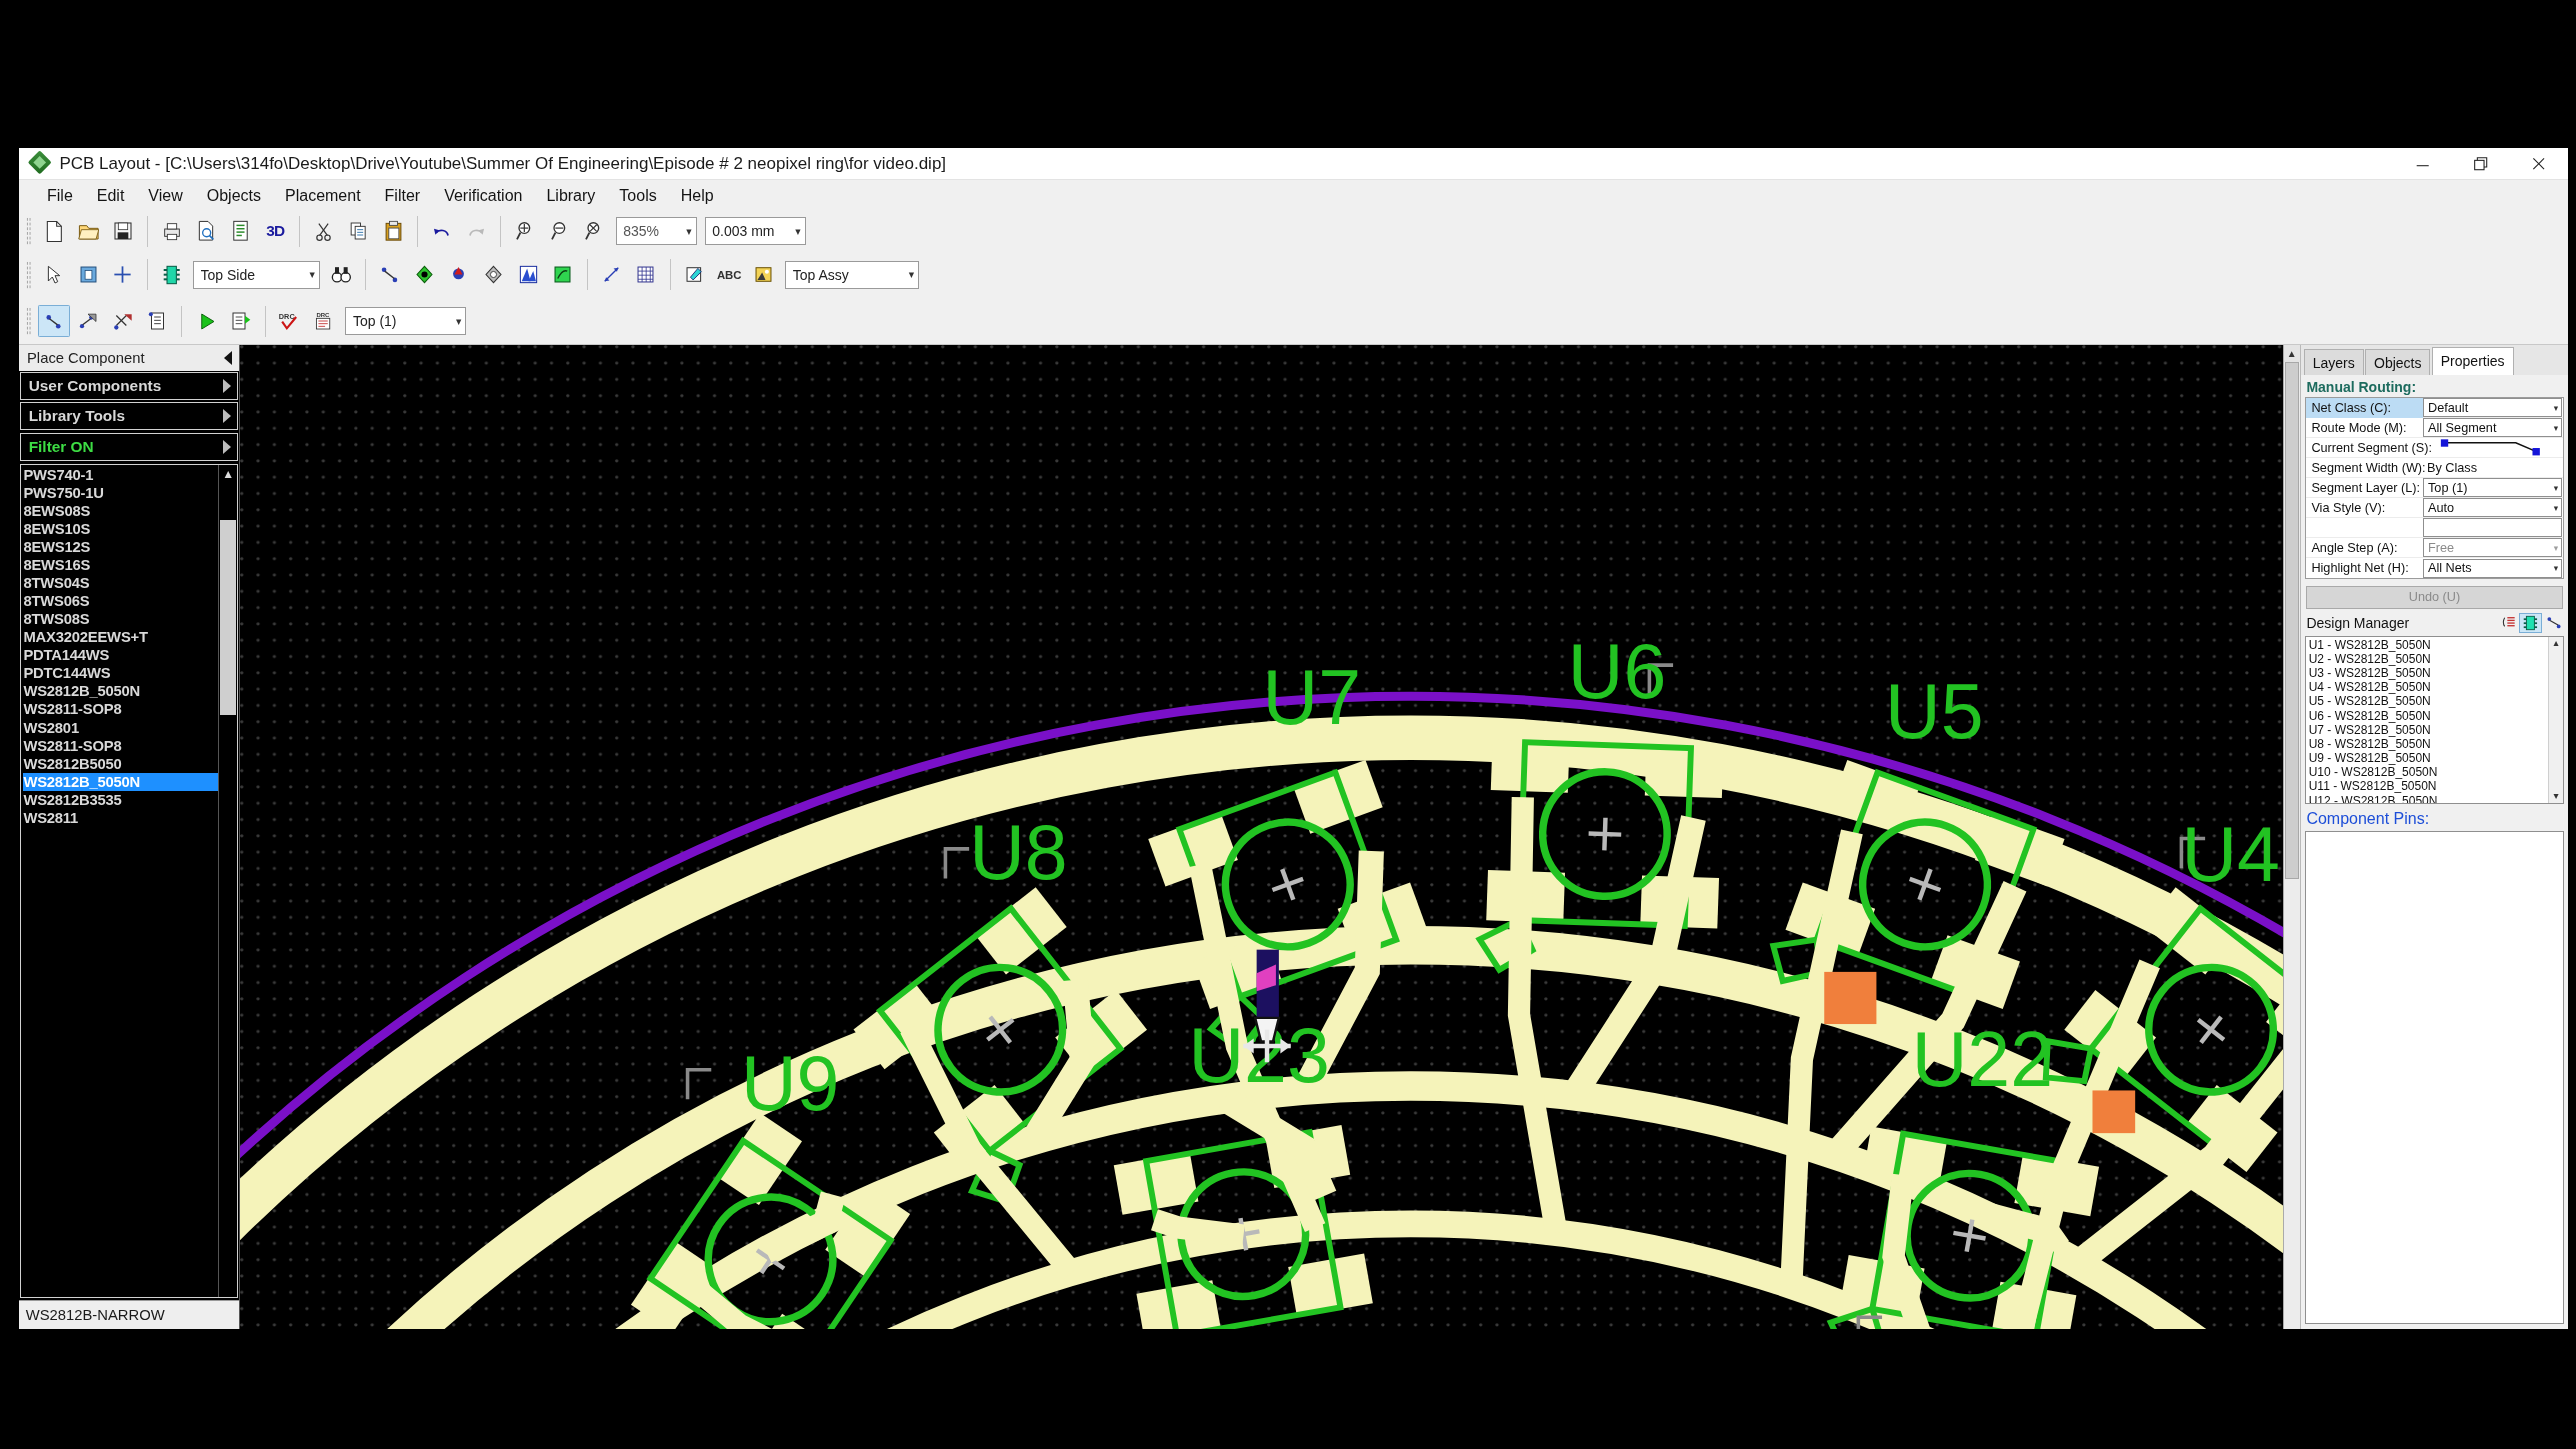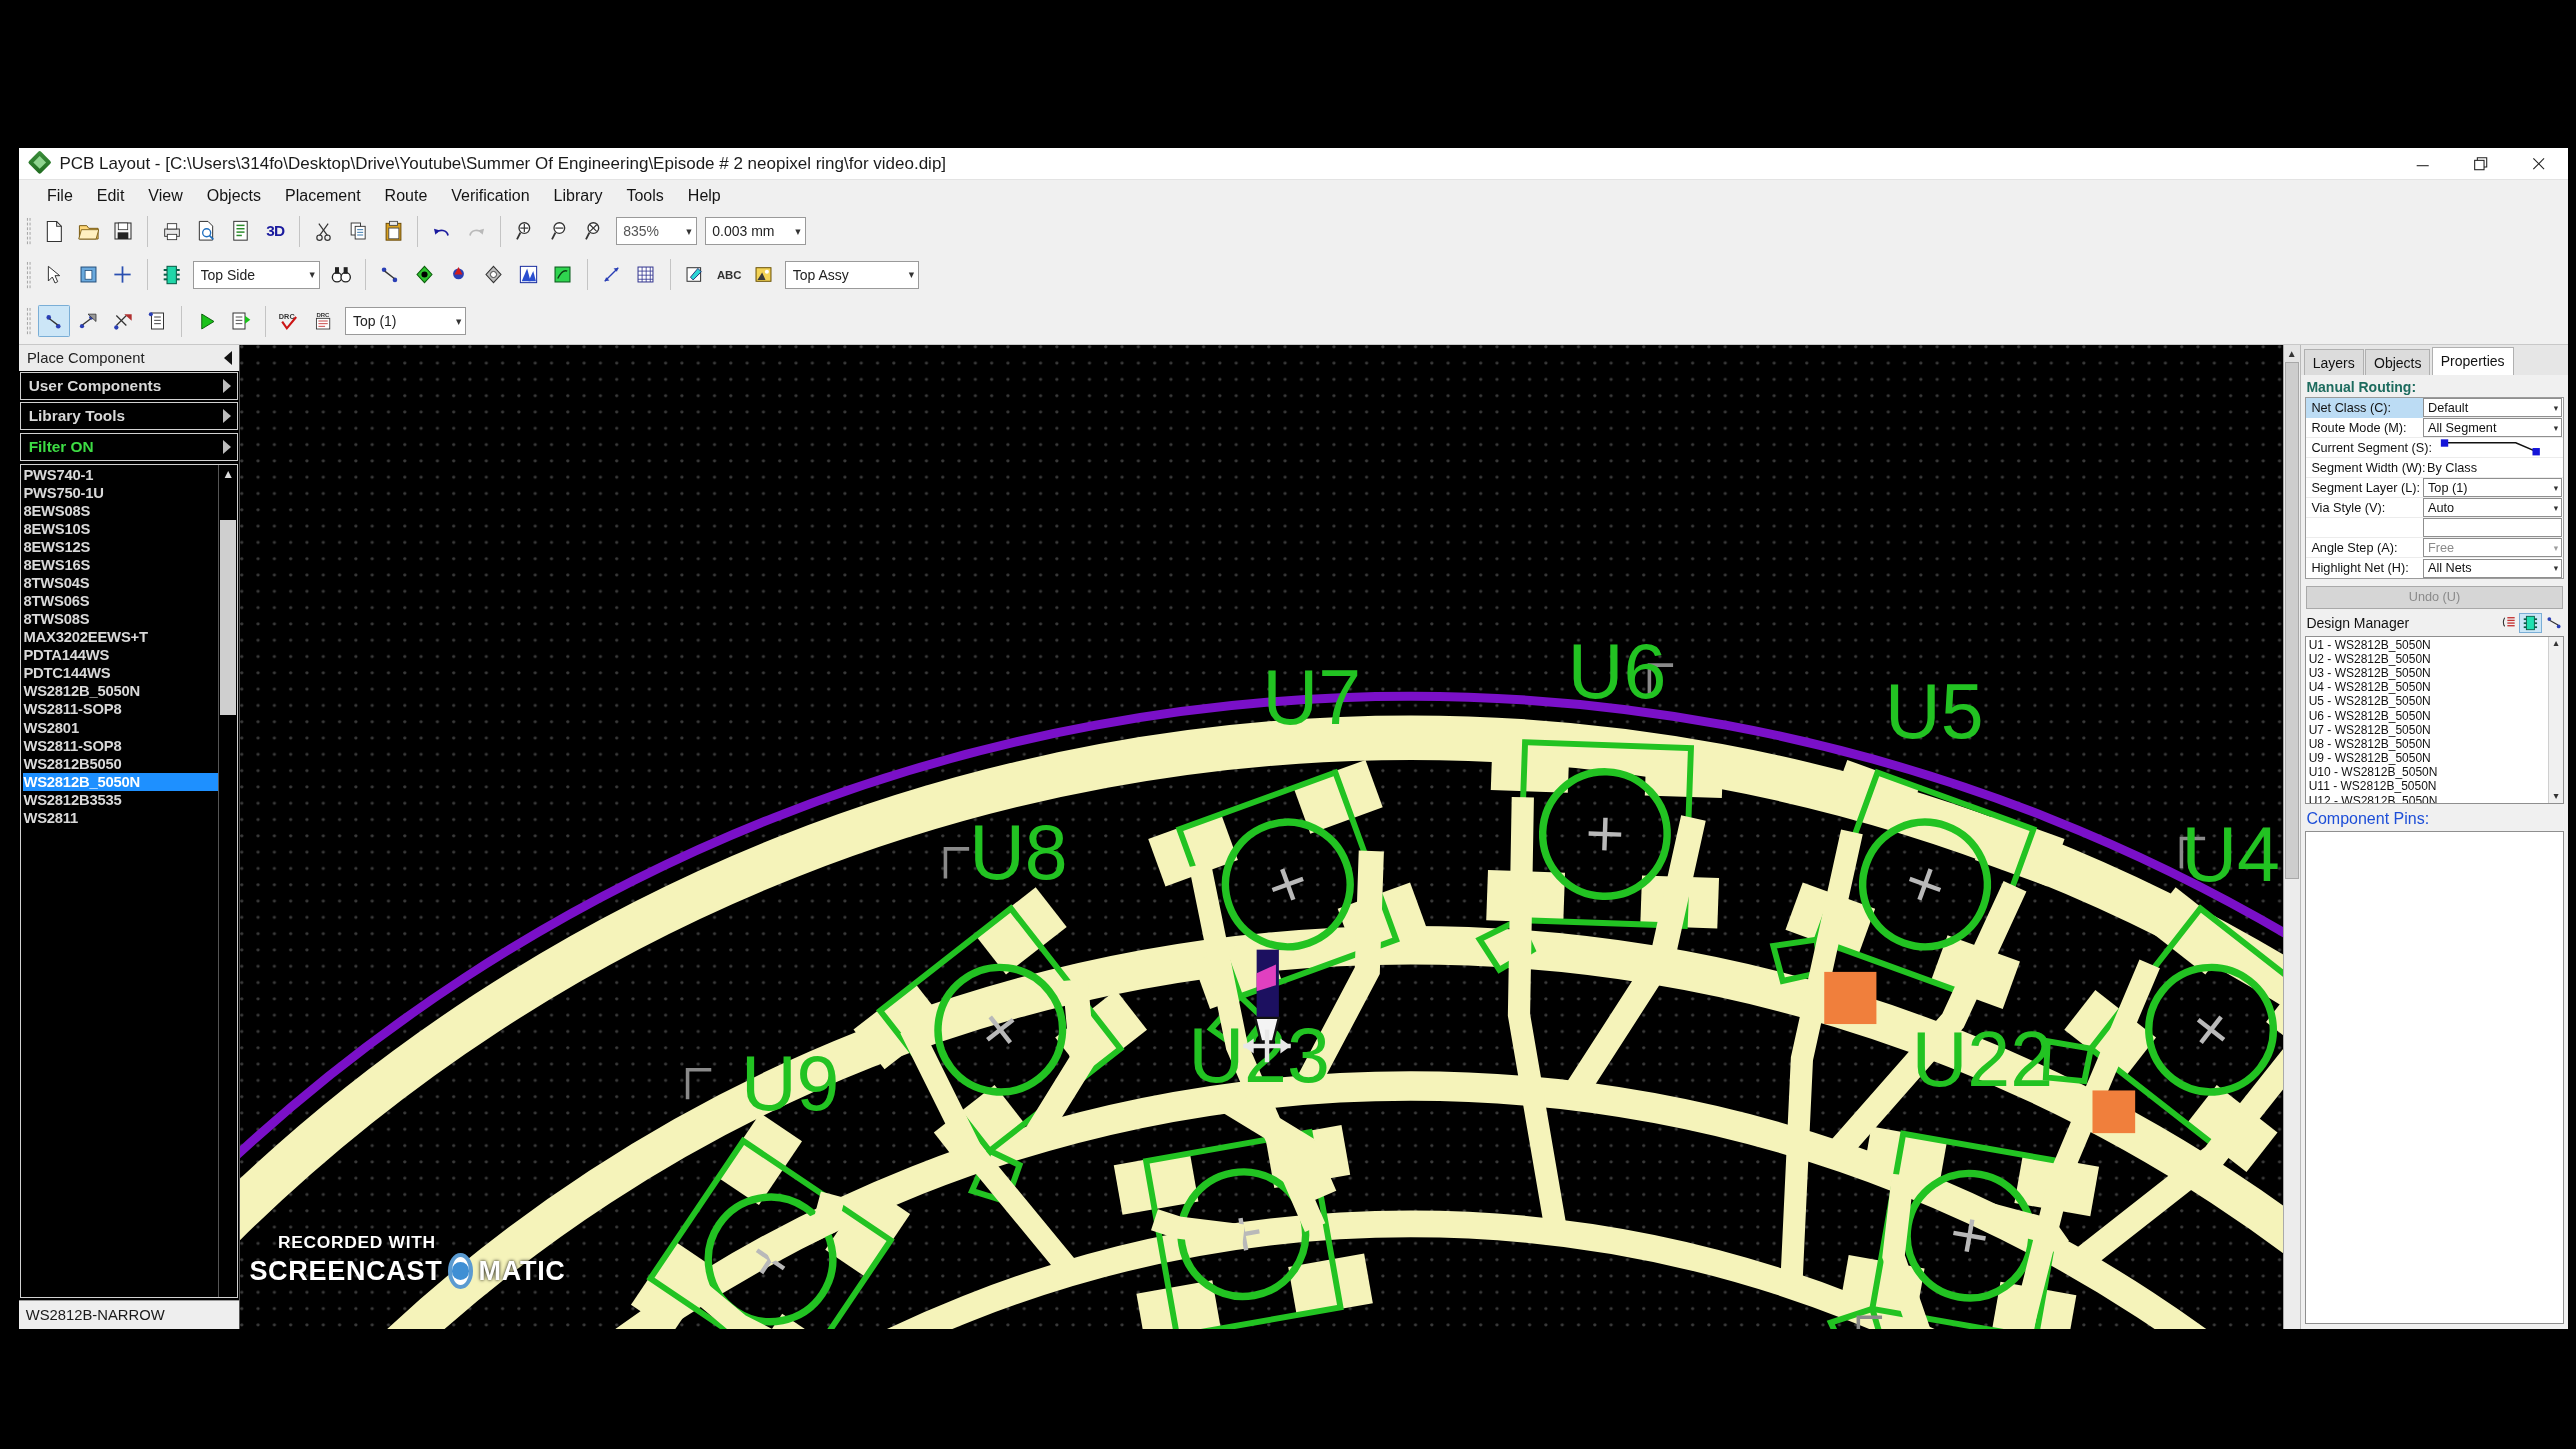--- a/index.html
+++ b/index.html
@@ -189,21 +189,21 @@
         </div>
     </div>
   </div>
 
   <div class="menubar">
     <div class="menuitem">File</div>
     <div class="menuitem">Edit</div>
     <div class="menuitem">View</div>
     <div class="menuitem">Objects</div>
     <div class="menuitem">Placement</div>
-    <div class="menuitem">Route</div>
+    <div class="menuitem">Filter</div>
     <div class="menuitem">Verification</div>
     <div class="menuitem">Library</div>
     <div class="menuitem">Tools</div>
     <div class="menuitem">Help</div>
   </div>
 
   <div class="tbrow r1">
     <div class="grip"></div>
     <div class="tbtn">
       <svg width="20" height="23" viewBox="0 0 30 34">
@@ -770,30 +770,20 @@
             <line x1="-16" y1="33" x2="16" y2="33" stroke="#e8e8e8" stroke-width="3"></line>
             <line x1="0" y1="22" x2="0" y2="44" stroke="#e8e8e8" stroke-width="3"></line>
             <polygon points="-16,33 -9,28 -9,38" fill="#e8e8e8"></polygon>
             <polygon points="16,33 9,28 9,38" fill="#e8e8e8"></polygon>
           </g>
         </svg>
       <div class="vscroll">
         <div class="ar">▲</div>
         <div class="th"></div>
       </div>
-      <div class="wm">
-        <div class="l1">RECORDED WITH</div>
-        <div class="l2row">
-          <div class="l2">SCREENCAST</div>
-          <div class="circ">
-              <i></i>
-            </div>
-          <div class="l2">MATIC</div>
-        </div>
-      </div>
     </div>
 
     <div class="right">
       <div class="tabs">
         <div class="tab">Layers</div>
         <div class="tab">Objects</div>
         <div class="tab sel">Properties</div>
       </div>
       <div class="secthead">Manual Routing:</div>
       <div class="proptbl" id="prop-table">

